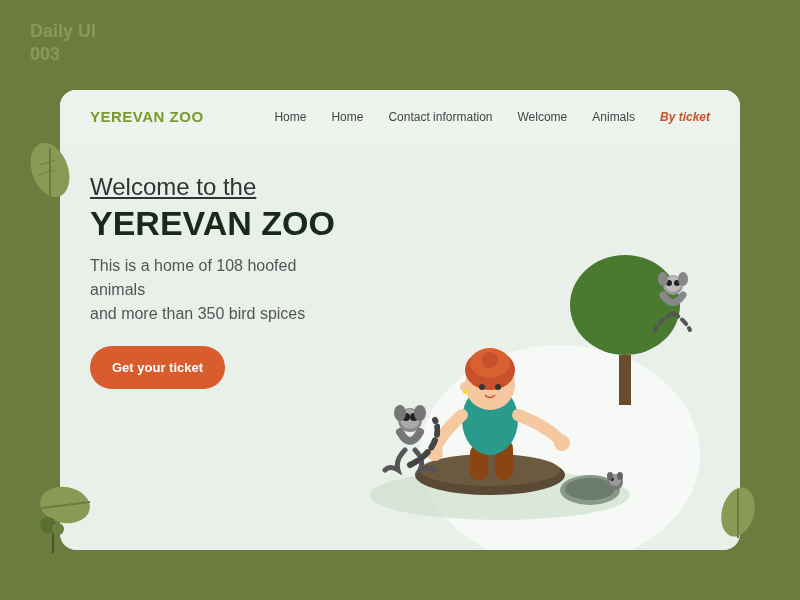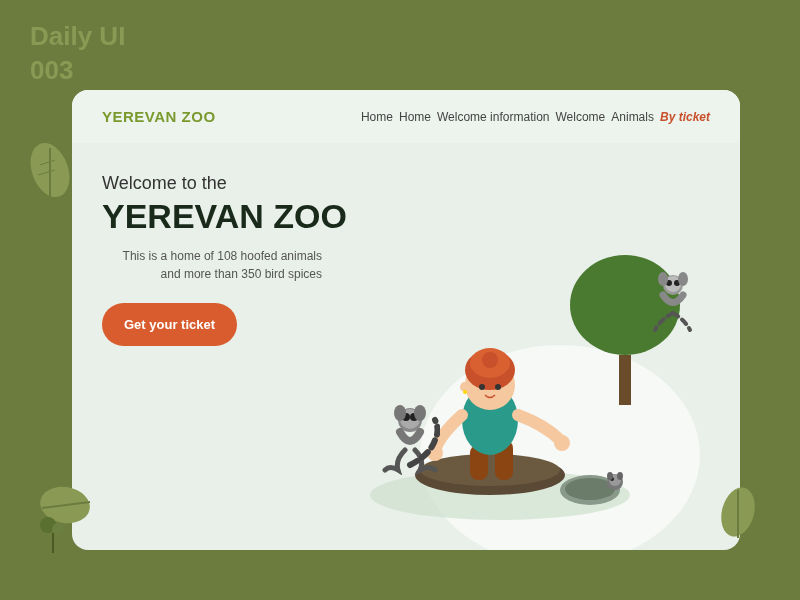--- a/index.html
+++ b/index.html
@@ -11,57 +11,56 @@
       overflow: hidden;
       position: relative;
     }
 
     
     .daily-ui-label {
       position: absolute;
       top: 20px;
       left: 30px;
       color: #8a9a55;
-      font-size: 26px;
+      font-size: 18px;
       font-weight: 700;
       line-height: 1.3;
     }
 
     
     .main-card {
       position: absolute;
       top: 90px;
       left: 60px;
       right: 60px;
       bottom: 50px;
       background: #e8f0e9;
       border-radius: 16px;
       overflow: hidden;
-      margin-left: 12px;
     }
 
     
     .navbar {
       display: flex;
       align-items: center;
       padding: 18px 30px;
       background: #edf4ee;
     }
     .logo {
       font-size: 15px;
       font-weight: 800;
       color: #7a9a2e;
       letter-spacing: 0.5px;
       flex-shrink: 0;
     }
     .nav-links {
       margin-left: auto;
       display: flex;
       align-items: center;
-      gap: 6px;
+      gap: 25px;
     }
     .nav-link {
       font-size: 12px;
       color: #444;
       text-decoration: none;
       cursor: pointer;
     }
     .nav-link.active {
       color: #c8502a;
       font-weight: 600;
@@ -75,39 +74,39 @@
       height: calc(100% - 58px);
     }
 
     .hero-text {
       position: absolute;
       top: 30px;
       left: 30px;
       z-index: 2;
     }
     .welcome-text {
-      font-size: 18px;
+      font-size: 24px;
       color: #333;
       font-weight: 400;
       margin-bottom: 4px;
+      text-decoration: underline;
     }
     .zoo-title {
       font-size: 34px;
       font-weight: 900;
       color: #1a2a1a;
       line-height: 1.1;
       margin-bottom: 12px;
     }
     .description {
-      font-size: 12px;
+      font-size: 16px;
       color: #555;
       line-height: 1.5;
       max-width: 220px;
       margin-bottom: 20px;
-      text-align: right;
     }
     .cta-button {
       background: #d95c2e;
       color: white;
       border: none;
       padding: 14px 22px;
       border-radius: 25px;
       font-size: 13px;
       font-weight: 600;
       cursor: pointer;
@@ -268,21 +267,21 @@
   <line x1="15" y1="18" x2="15" y2="38" stroke="#4a5a25" stroke-width="2"></line>
 </svg>
 
 <div class="main-card">
 
   <nav class="navbar">
     <span class="logo">YEREVAN ZOO</span>
     <div class="nav-links">
       <a class="nav-link">Home</a>
       <a class="nav-link">Home</a>
-      <a class="nav-link">Welcome information</a>
+      <a class="nav-link">Contact information</a>
       <a class="nav-link">Welcome</a>
       <a class="nav-link">Animals</a>
       <a class="nav-link active">By ticket</a>
     </div>
   </nav>
 
   <div class="hero">
     <div class="hero-text">
       <p class="welcome-text">Welcome to the</p>
       <h1 class="zoo-title">YEREVAN ZOO</h1>

